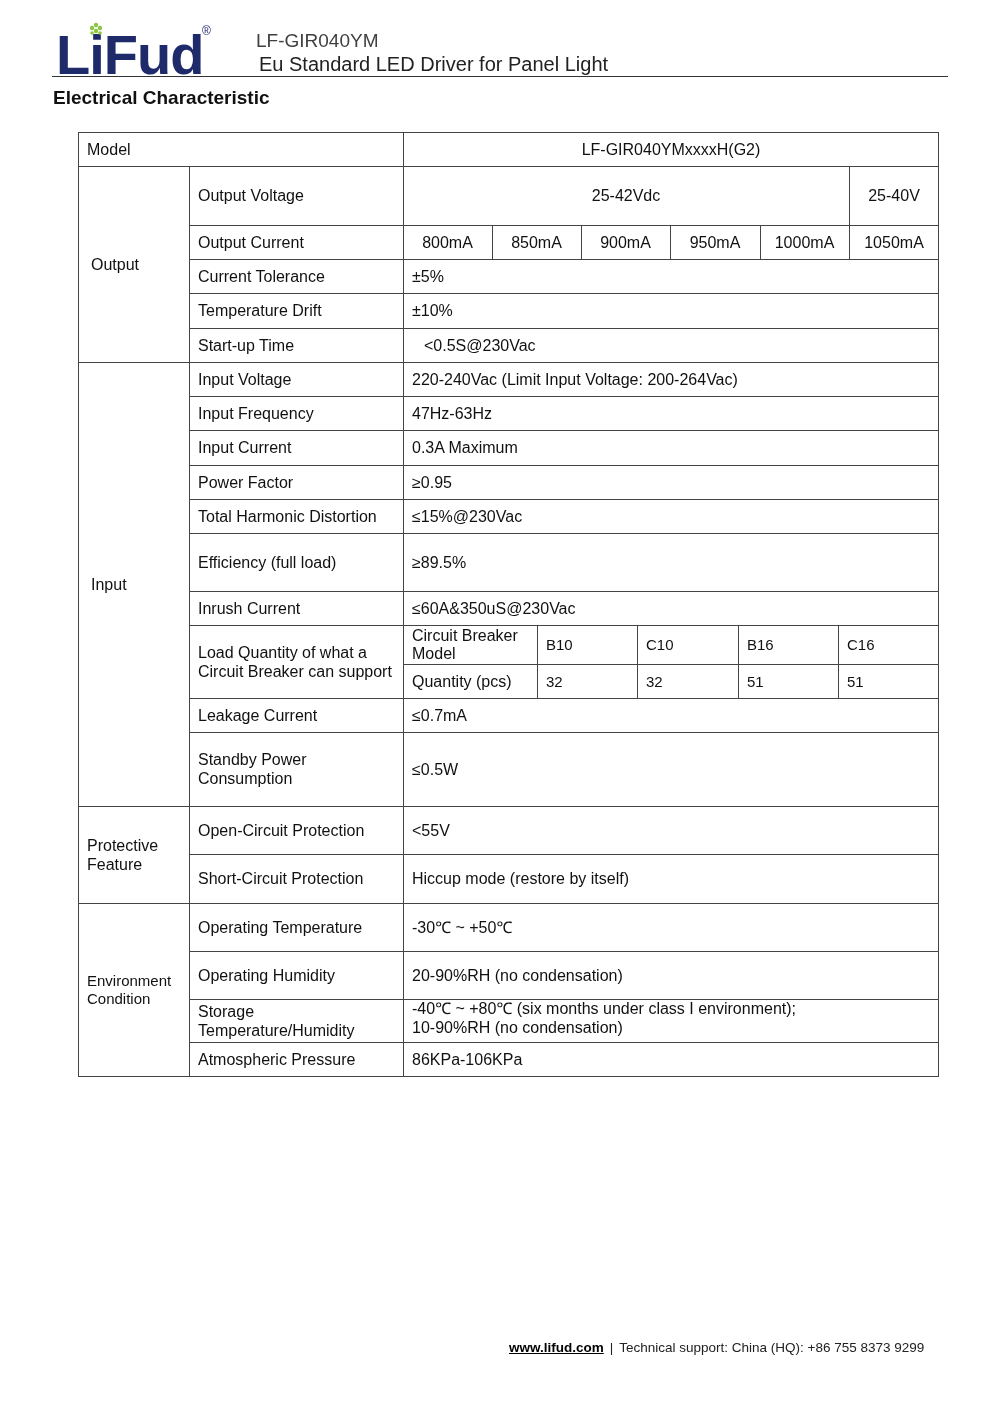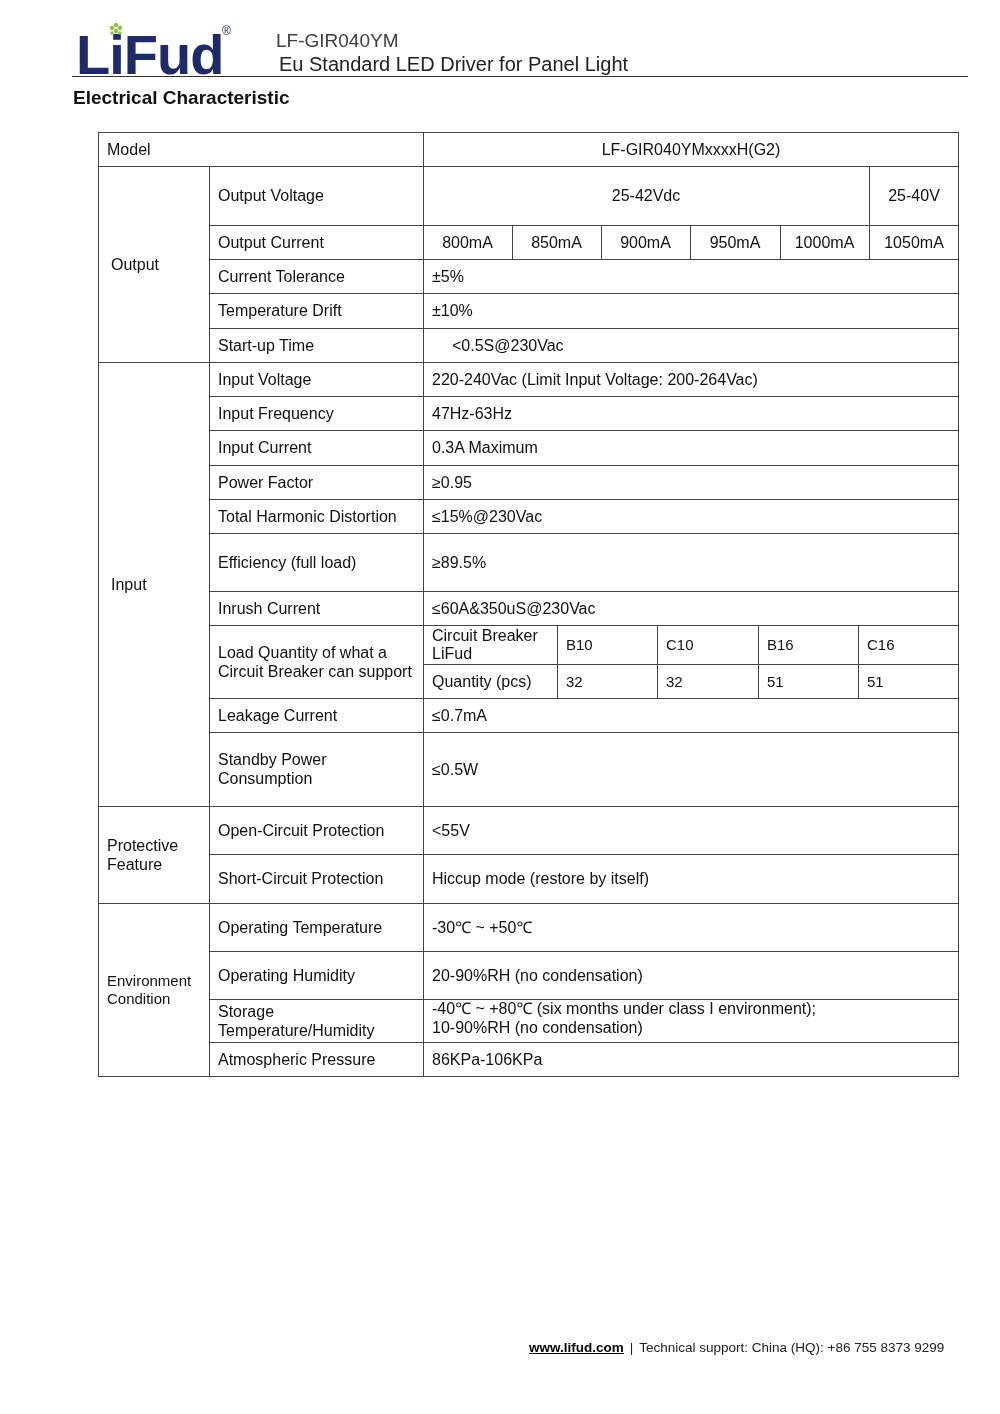--- a/index.html
+++ b/index.html
@@ -1,18 +1,18 @@
 <!DOCTYPE html>
 <html><head>
 <meta charset="utf-8">
 <style>
   html, body { margin: 0; padding: 0; background: #fff; }
   body { width: 1000px; height: 1414px; position: relative; overflow: hidden;
          font-family: "Liberation Sans", sans-serif; color: #111; }
-  .abs { position: absolute; margin-left: 20px; }
+  .abs { position: absolute; }
   
   .logo { left: 56px; top: 22px; width: 160px; height: 56px; }
   .doc-title { left: 256px; top: 30px; font-size: 19px; color: #404040; line-height: 22px; }
   .doc-subtitle { left: 259px; top: 53px; font-size: 20px; color: #222; line-height: 22px; }
   .header-rule { left: 52px; top: 76px; width: 896px; height: 0; border-top: 1.5px solid #333; }
   .section-title { left: 53px; top: 87px; font-size: 19px; font-weight: bold; color: #111; }
 
   
   .tbl { left: 78px; top: 132px; width: 860px; height: 944px; }
   .ln { position: absolute; background: #444; }
@@ -115,39 +115,39 @@
   <div class="cell center" style="left:503px;top:93px;width:89px;height:34px">900mA</div>
   <div class="cell center" style="left:592px;top:93px;width:90px;height:34px">950mA</div>
   <div class="cell center" style="left:682px;top:93px;width:89px;height:34px">1000mA</div>
   <div class="cell center" style="left:771px;top:93px;width:90px;height:34px">1050mA</div>
 
   <div class="cell" style="left:120px;top:127px;height:34px">Current Tolerance</div>
   <div class="cell" style="left:334px;top:127px;height:34px">±5%</div>
   <div class="cell" style="left:120px;top:161px;height:35px">Temperature Drift</div>
   <div class="cell" style="left:334px;top:161px;height:35px">±10%</div>
   <div class="cell" style="left:120px;top:196px;height:34px">Start-up Time</div>
-  <div class="cell" style="left:354px;top:196px;height:34px">&lt;0.5S@230Vac</div>
+  <div class="cell" style="left:346px;top:196px;height:34px">&lt;0.5S@230Vac</div>
 
   <div class="cell" style="left:120px;top:230px;height:34px">Input Voltage</div>
   <div class="cell" style="left:334px;top:230px;height:34px">220-240Vac (Limit Input Voltage: 200-264Vac)</div>
   <div class="cell" style="left:120px;top:264px;height:34px">Input Frequency</div>
   <div class="cell" style="left:334px;top:264px;height:34px">47Hz-63Hz</div>
   <div class="cell" style="left:120px;top:298px;height:35px">Input Current</div>
   <div class="cell" style="left:334px;top:298px;height:35px">0.3A Maximum</div>
   <div class="cell" style="left:120px;top:333px;height:34px">Power Factor</div>
   <div class="cell" style="left:334px;top:333px;height:34px">≥0.95</div>
   <div class="cell" style="left:120px;top:367px;height:34px">Total Harmonic Distortion</div>
   <div class="cell" style="left:334px;top:367px;height:34px">≤15%@230Vac</div>
   <div class="cell" style="left:120px;top:401px;height:58px">Efficiency (full load)</div>
   <div class="cell" style="left:334px;top:401px;height:58px">≥89.5%</div>
   <div class="cell" style="left:120px;top:459px;height:34px">Inrush Current</div>
   <div class="cell" style="left:334px;top:459px;height:34px">≤60A&amp;350uS@230Vac</div>
 
   <div class="cell" style="left:120px;top:493px;height:73px;width:195px">Load Quantity of what a Circuit Breaker can support</div>
-  <div class="cell" style="left:334px;top:493px;height:39px;width:122px;line-height:18px">Circuit Breaker LiFud</div>
+  <div class="cell" style="left:334px;top:493px;height:39px;width:122px;line-height:18px">Circuit Breaker Model</div>
   <div class="cell" style="left:334px;top:532px;height:34px">Quantity (pcs)</div>
   <div class="cell small" style="left:468px;top:493px;height:39px">B10</div>
   <div class="cell small" style="left:568px;top:493px;height:39px">C10</div>
   <div class="cell small" style="left:669px;top:493px;height:39px">B16</div>
   <div class="cell small" style="left:769px;top:493px;height:39px">C16</div>
   <div class="cell small" style="left:468px;top:532px;height:34px">32</div>
   <div class="cell small" style="left:568px;top:532px;height:34px">32</div>
   <div class="cell small" style="left:669px;top:532px;height:34px">51</div>
   <div class="cell small" style="left:769px;top:532px;height:34px">51</div>
 

